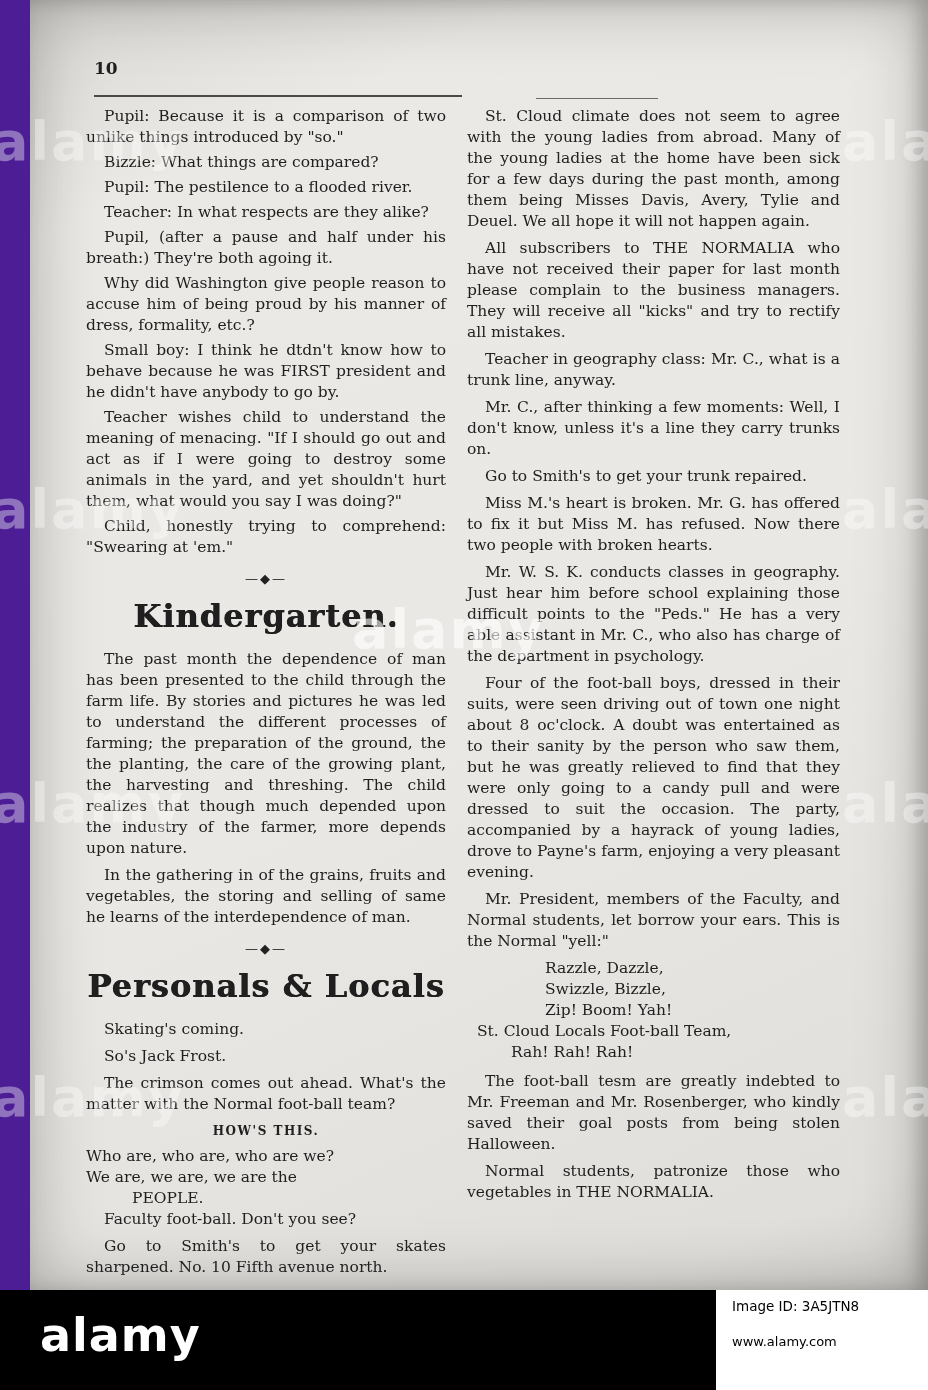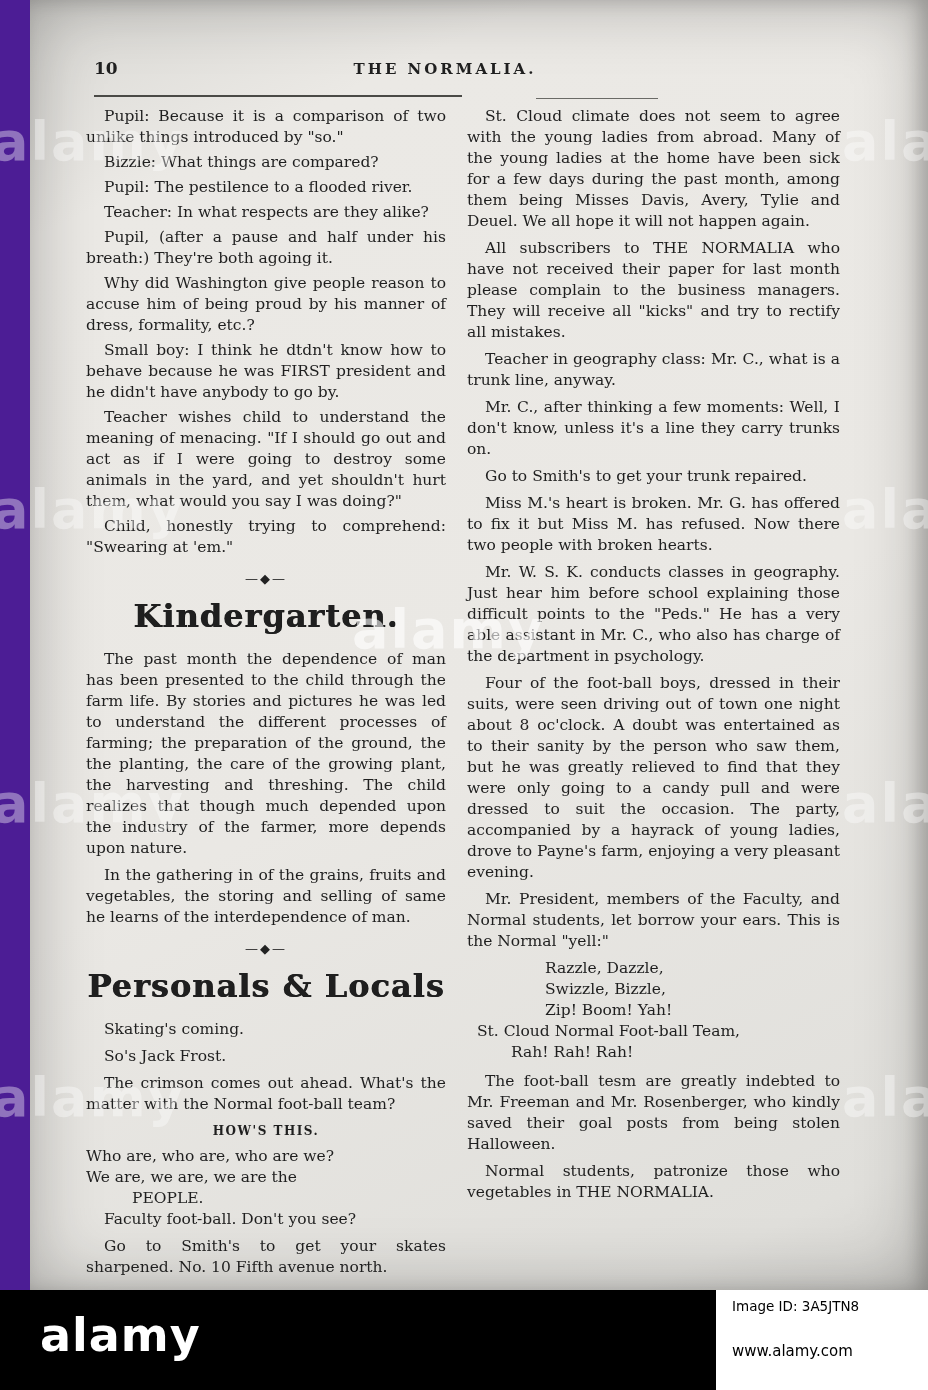--- a/index.html
+++ b/index.html
@@ -29,33 +29,32 @@
   .yell{font-size:15.5px;line-height:21px;margin:0;text-indent:0;}
   .yell-deep{padding-left:78px;}
   .yell-flush{padding-left:10px;}
   .yell-mid{padding-left:44px;}
   .footer-bar{position:absolute;left:0;top:1290px;width:928px;height:100px;background:#000;}
   .alamy-logo{position:absolute;left:40px;top:18px;color:#fff;font-family:"DejaVu Sans","Liberation Sans",sans-serif;
               font-weight:bold;font-size:46px;letter-spacing:1px;}
   .id-box{position:absolute;right:0;top:0;width:212px;height:100px;background:#fff;box-sizing:border-box;
           padding:8px 0 0 16px;font-family:"DejaVu Sans","Liberation Sans",sans-serif;color:#000;}
   .id-line{font-size:13.5px;}
-  .url-line{font-size:15px;margin-top:28px;}
+  .url-line{font-size:13px;margin-top:20px;}
   .wm{position:absolute;font-family:"DejaVu Sans","Liberation Sans",sans-serif;font-weight:bold;
       font-size:54px;letter-spacing:2px;color:rgba(255,255,255,0.38);pointer-events:none;}
   .wm-center{color:rgba(255,255,255,0.6);}
 </style>
 </head>
 <body>
 
 <div class="stage">
 
   <div class="paper">
     <span class="pagenum">10</span>
-    <span class="title">THE NORMALIA.</span>
     <div class="rule rule-left"></div>
     <div class="rule rule-right"></div>
 
     <div class="columns">
 
       <div class="col-left">
         <p class="para tight">Pupil:  Because it is a comparison of two unlike things introduced by "so."</p>
         <p class="para tight">Bizzle:  What things are compared?</p>
         <p class="para tight">Pupil:  The pestilence to a flooded river.</p>
         <p class="para tight">Teacher:  In what respects are they alike?</p>
@@ -91,21 +90,21 @@
         <p class="para">Teacher in geography class:  Mr. C., what is a trunk line, anyway.</p>
         <p class="para">Mr. C., after thinking a few moments:  Well, I don't know, unless it's a line they carry trunks on.</p>
         <p class="para">Go to Smith's to get your trunk repaired.</p>
         <p class="para">Miss M.'s heart is broken.  Mr. G. has offered to fix it but Miss M. has refused.  Now there two people with broken hearts.</p>
         <p class="para">Mr. W. S. K. conducts classes in geography.  Just hear him before school explaining those difficult points to the "Peds."  He has a very able assistant in Mr. C., who also has charge of the department in psychology.</p>
         <p class="para">Four of the foot-ball boys, dressed in their suits, were seen driving out of town one night about 8 oc'clock.  A doubt was entertained as to their sanity by the person who saw them, but he was greatly relieved to find that they were only going to a candy pull and were dressed to suit the occasion.  The party, accompanied by a hayrack of young ladies, drove to Payne's farm, enjoying a very pleasant evening.</p>
         <p class="para">Mr. President, members of the Faculty, and Normal students, let borrow your ears.  This is the Normal "yell:"</p>
         <p class="yell yell-deep">Razzle, Dazzle,</p>
         <p class="yell yell-deep">Swizzle, Bizzle,</p>
         <p class="yell yell-deep">Zip! Boom! Yah!</p>
-        <p class="yell yell-flush">St. Cloud Normal Foot-ball Team,</p>
+        <p class="yell yell-flush">St. Cloud Locals Foot-ball Team,</p>
         <p class="yell yell-mid">Rah! Rah! Rah!</p>
         <p class="para" style="margin-top:8px;">The foot-ball tesm are greatly indebted to Mr. Freeman and Mr. Rosenberger, who kindly saved their goal posts from being stolen Halloween.</p>
         <p class="para">Normal students, patronize those who vegetables in THE NORMALIA.</p>
       </div>
 
     </div>
   </div>
 
   <span class="wm" style="left:-8px;top:110px;">alamy</span>
   <span class="wm" style="left:-8px;top:478px;">alamy</span>

